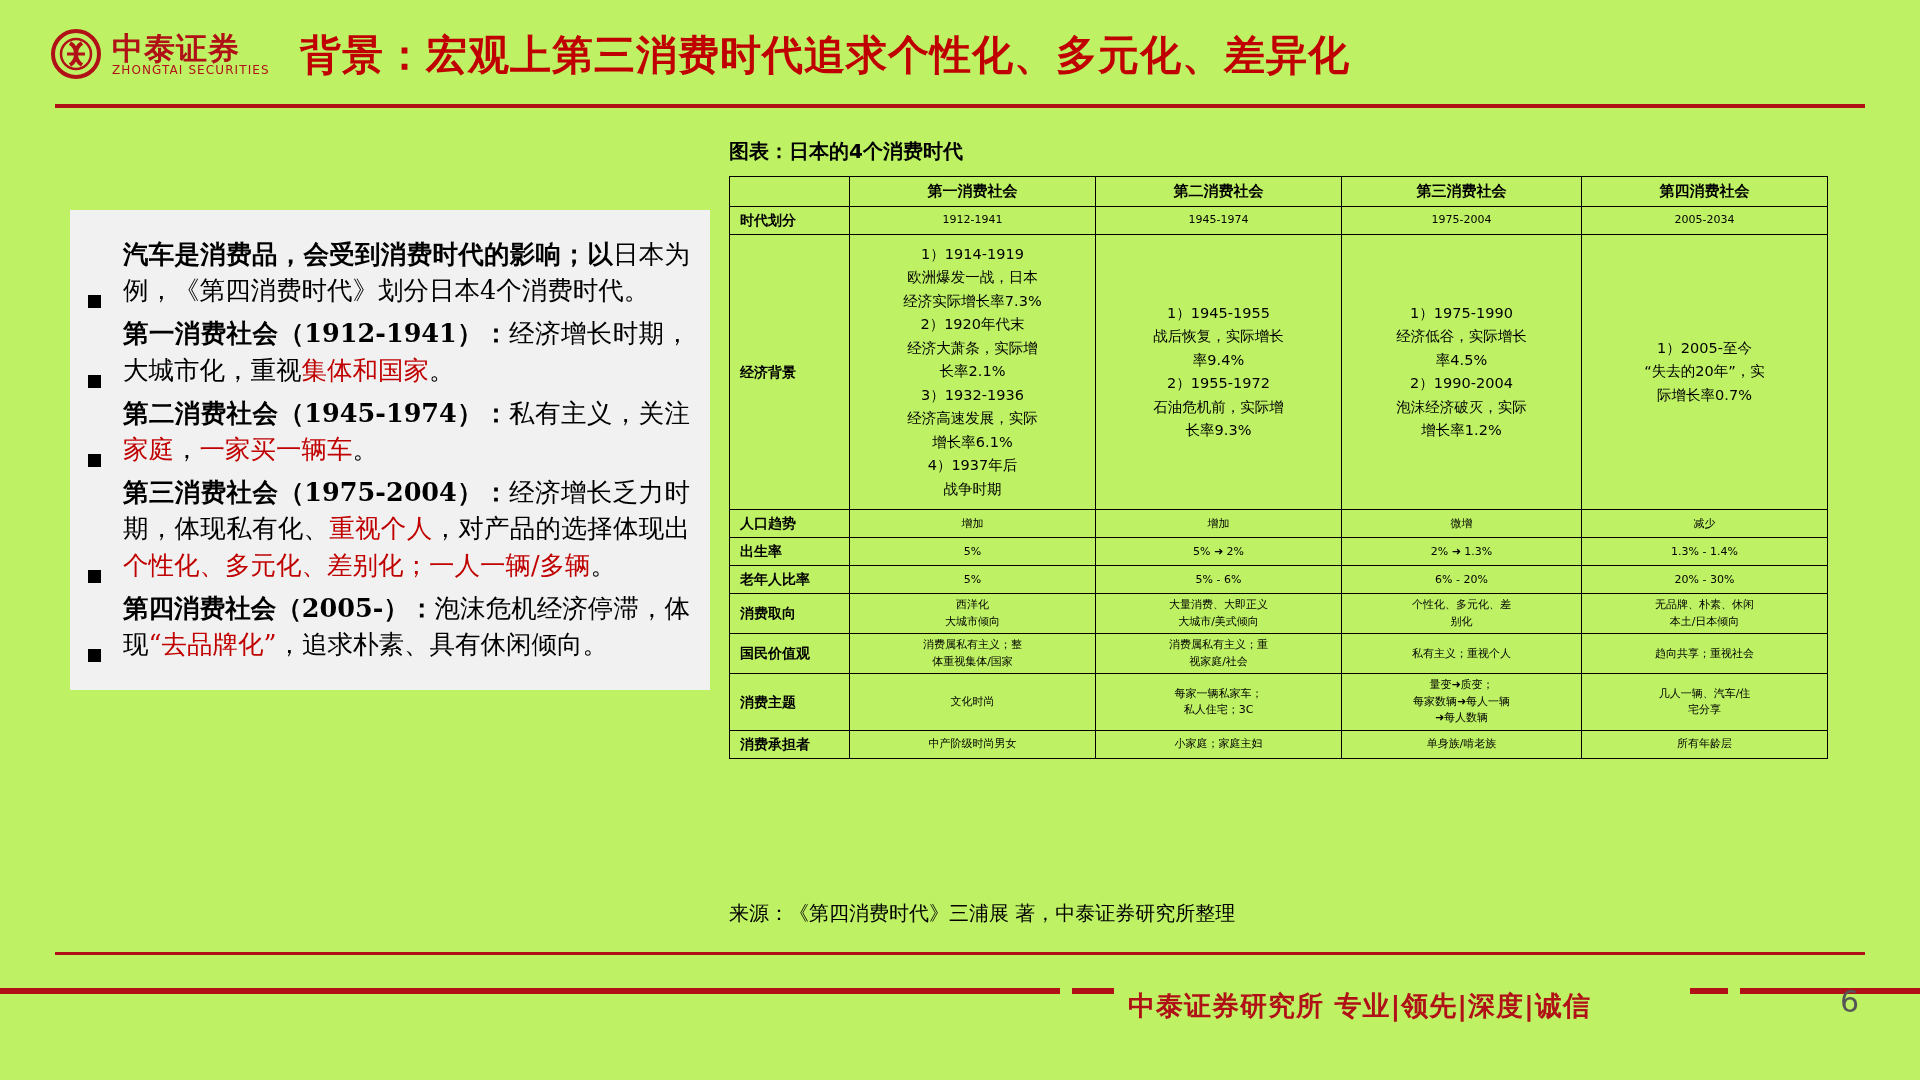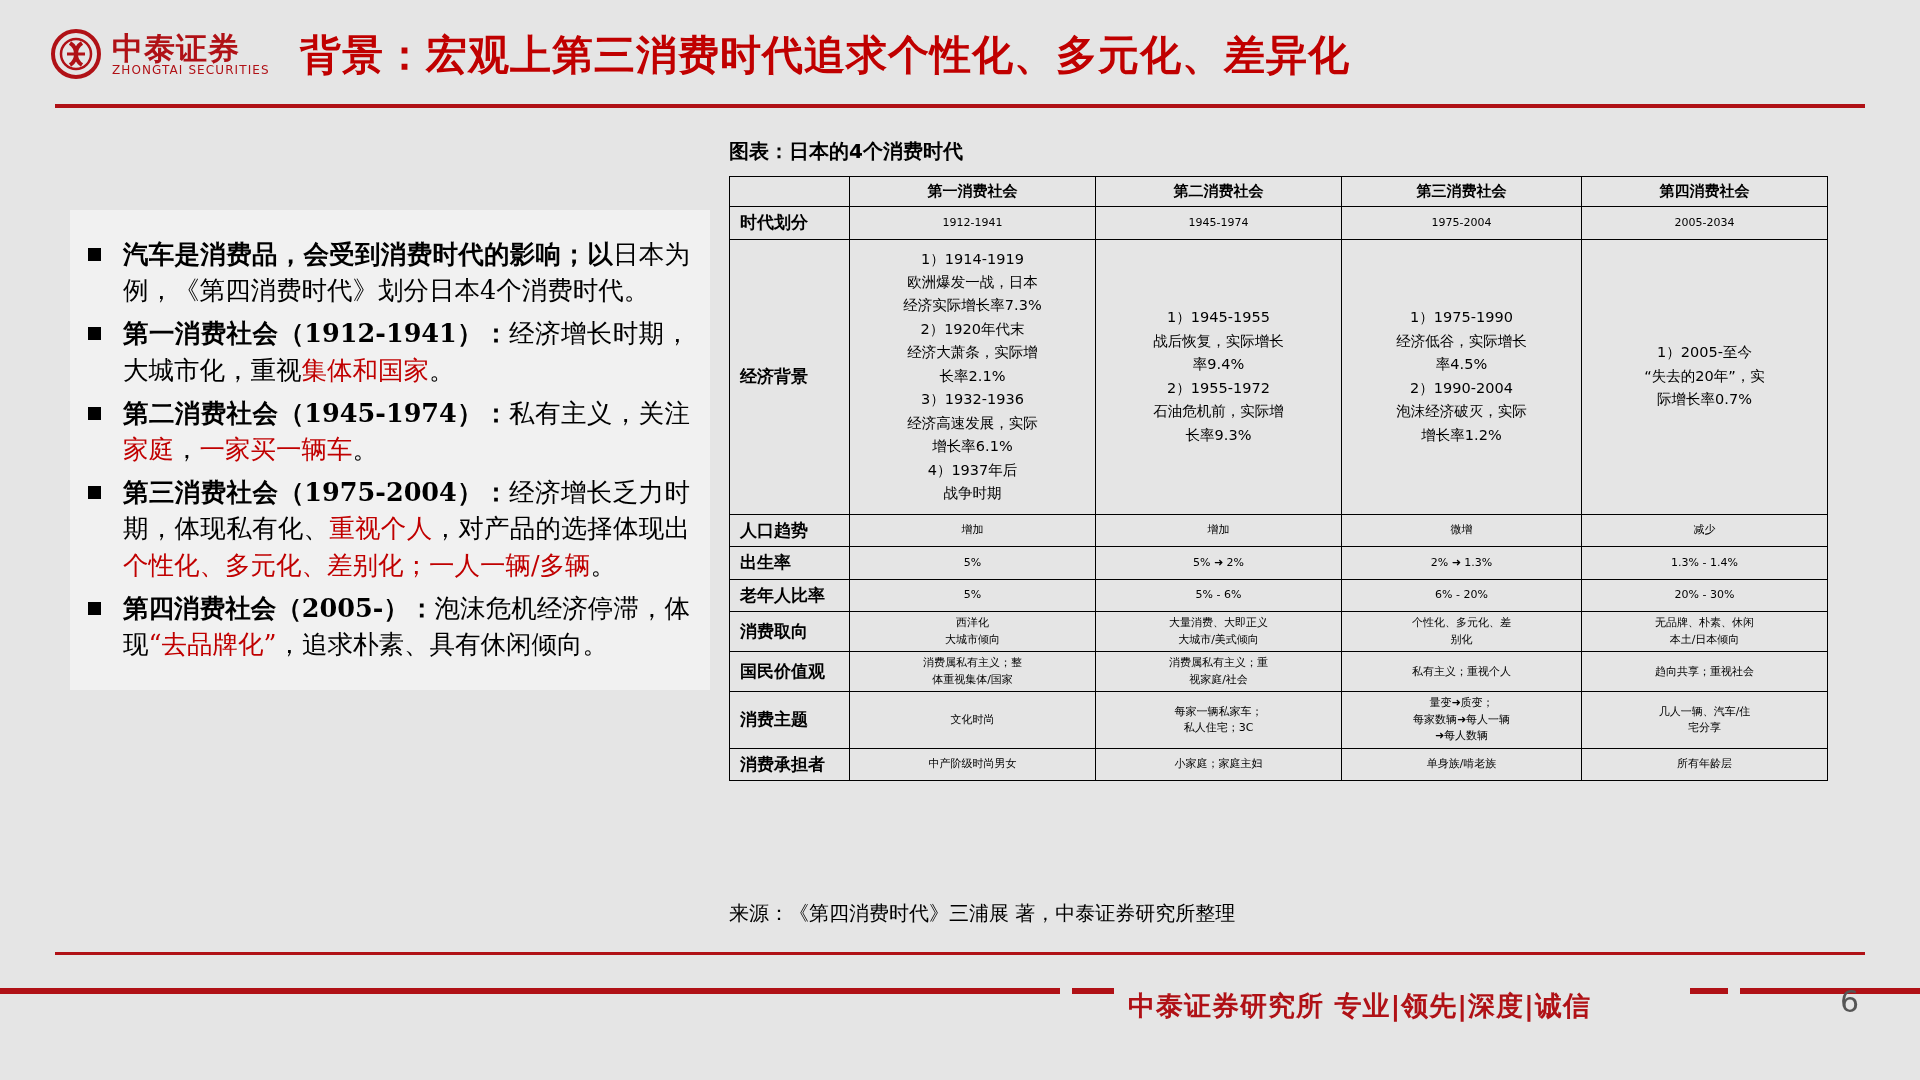--- a/index.html
+++ b/index.html
@@ -2,21 +2,21 @@
 <html><head>
 <meta charset="utf-8">
 <style>
   * { box-sizing: border-box; margin: 0; padding: 0; }
   html, body {
     width: 1920px; height: 1080px;
     background: #ffffff;
     font-family: "DejaVu Sans", "Liberation Sans", sans-serif;
     overflow: hidden;
   }
-  .slide { position: relative; width: 1920px; height: 1080px; background:#e5e5e5; }
+  .slide { position: relative; width: 1920px; height: 1080px; background:#bef264; }
 
   
   .header { position:absolute; left:0; top:0; width:1920px; height:120px; }
   .logo { position:absolute; left:50px; top:28px; display:flex; align-items:center; gap:10px; }
   .logo-mark { width:52px; height:52px; position:relative; }
   .logo-text-wrap { display:flex; flex-direction:column; line-height:1; }
   .logo-cn { font-size:31px; font-weight:bold; color:#b01116; letter-spacing:1px;
              font-family:"DejaVu Sans","Liberation Sans",sans-serif; }
   .logo-en { font-size:12px; font-weight:normal; color:#b01116; letter-spacing:1.1px; }
   .slide-title {
@@ -26,21 +26,21 @@
     letter-spacing:1px; white-space:nowrap;
   }
   .header-rule { position:absolute; left:55px; top:104px; width:1810px; height:4px; background:#b01116; }
 
   
   .left-panel {
     position:absolute; left:70px; top:210px; width:640px; height:480px;
     background:#f1f1f1;
     padding:26px 20px 18px 18px;
   }
-  .bullet-row { display:flex; align-items:flex-start; margin-bottom:7px; }
+  .bullet-row { display:flex; align-items:flex-end; margin-bottom:7px; }
   .bullet-mark { width:13px; height:13px; background:#000; flex:0 0 13px; margin-top:12px; margin-right:22px; }
   .bullet-body {
     font-family:"DejaVu Serif","Liberation Serif",serif;
     font-size:25.5px; line-height:1.42; color:#000; text-align:justify;
   }
   .b { font-weight:bold; }
   .red { color:#c00000; }
 
   
   .chart-label {
@@ -59,21 +59,21 @@
     border:1.2px solid #000;
     text-align:center;
     vertical-align:middle;
     font-size:11px;
     color:#000;
     padding:3px 4px;
     line-height:1.5;
     font-weight:normal;
   }
   table.data th { font-weight:bold; font-size:15px; height:30px; }
-  table.data td.rowhead { font-weight:bold; font-size:17px; text-align:left; padding-left:10px; }
+  table.data td.rowhead { font-weight:bold; font-size:14px; text-align:left; padding-left:10px; }
   table.data td.econ { font-size:14.5px; line-height:1.62; padding:8px 6px; }
   .cell-red { color:#c00000; }
   .cell-red-b { color:#c00000; font-weight:bold; }
 
   .source {
     position:absolute; left:729px; top:900px;
     font-size:20px; color:#000;
     font-family:"DejaVu Serif","Liberation Serif",serif;
   }
 

